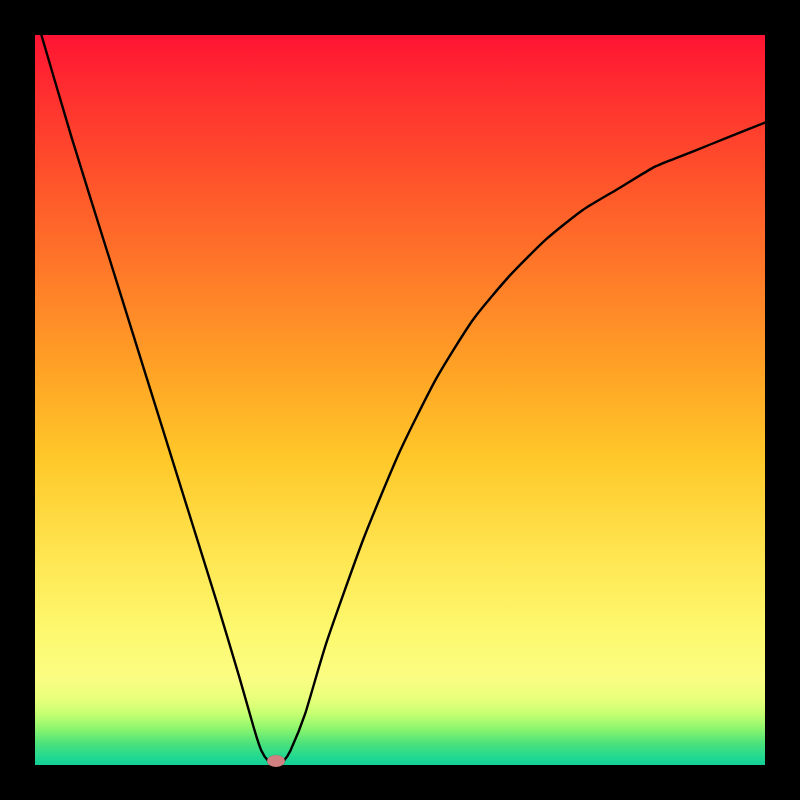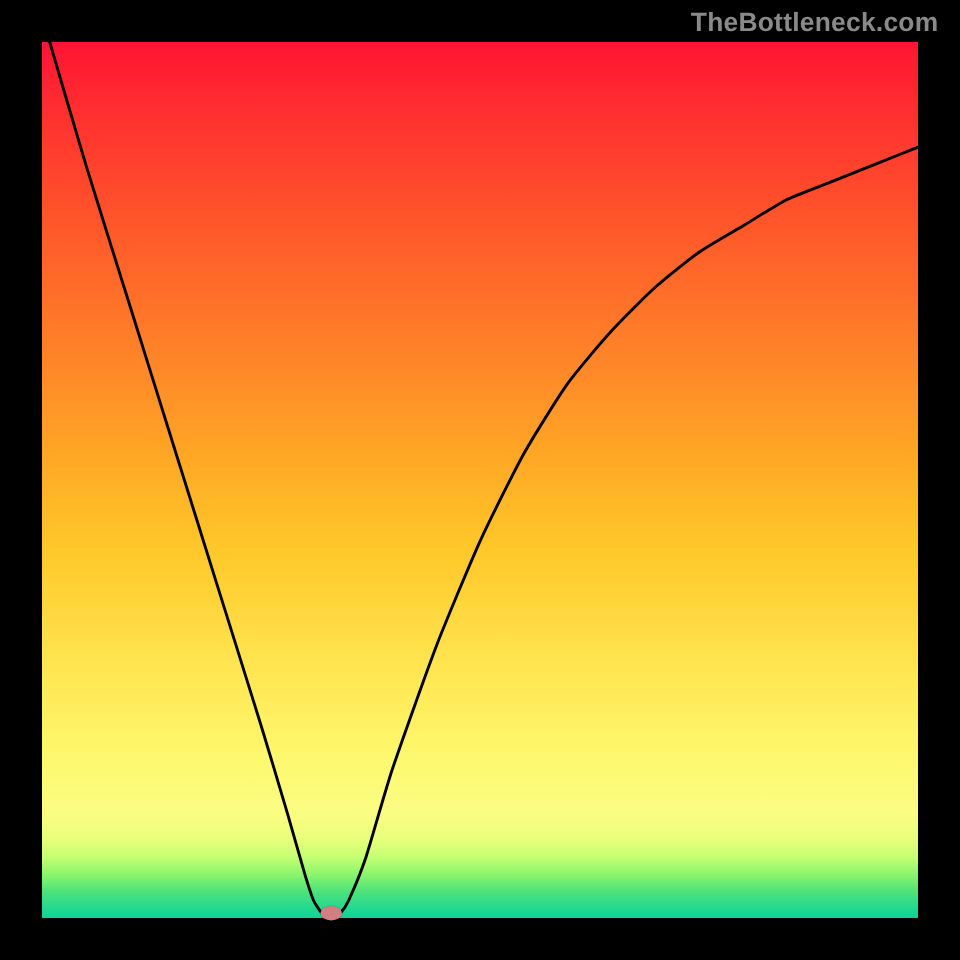--- a/index.html
+++ b/index.html
@@ -66,21 +66,20 @@
     border-radius: 50%;
     background: #d08080;
     transform: translate(-50%, -50%);
     box-shadow: 0 0 0 0.5px rgba(0,0,0,0.15);
   }
 </style>
 </head>
 <body>
 
 <div class="frame">
-  <div class="watermark">TheBottleneck.com</div>
 
   <div class="plot-area">
     <svg class="curve" viewBox="0 0 730 730" preserveAspectRatio="none">
       <path id="curve-path" fill="none" stroke="#000000" stroke-width="2.4" stroke-linecap="round" stroke-linejoin="round" d="M 0 -21.899999999999977 C 3.6499999999999995 -9.489999999999975, 29.200000000000003 78.11000000000004, 36.5 102.20000000000005 C 43.8 126.29000000000005, 65.7 195.64000000000007, 73 219.00000000000006 C 80.3 242.36000000000004, 102.2 312.43999999999994, 109.5 335.79999999999995 C 116.8 359.15999999999997, 138.7 429.24, 146 452.6 C 153.3 475.96000000000004, 176.66 550.42, 182.5 569.4 C 188.34 588.38, 200.75 629.99, 204.4 642.4 C 208.05 654.81, 216.81 686.2, 219 693.5 C 221.19 700.8, 224.84 712.115, 226.3 715.4 C 227.76000000000002 718.685, 232.14 724.89, 233.6 726.35 C 235.06 727.8100000000001, 239.44 730, 240.9 730 C 242.36 730, 246.74 727.8100000000001, 248.20000000000002 726.35 C 249.66000000000003 724.89, 253.30999999999997 720.145, 255.49999999999997 715.4 C 257.69 710.655, 266.45000000000005 689.85, 270.1 678.9 C 273.75 667.9499999999999, 286.16 623.42, 292 605.9 C 297.84 588.38, 321.2 522.68, 328.5 503.7 C 335.8 484.71999999999997, 357.7 432.16, 365 416.1 C 372.3 400.04, 394.20000000000005 356.23999999999995, 401.50000000000006 343.09999999999997 C 408.80000000000007 329.96, 430.7 294.91999999999996, 438 284.7 C 445.3 274.48, 467.2 248.92999999999998, 474.5 240.89999999999998 C 481.8 232.86999999999998, 503.69999999999993 210.96999999999997, 510.99999999999994 204.39999999999998 C 518.3 197.82999999999998, 540.2 180.31000000000006, 547.5 175.20000000000005 C 554.8 170.09000000000003, 576.7 157.67999999999995, 584 153.29999999999995 C 591.3 148.91999999999996, 613.2 135.05000000000007, 620.5 131.4000000000001 C 627.8 127.7500000000001, 649.7 119.72000000000007, 657 116.80000000000007 C 664.3 113.88000000000007, 686.2 105.12000000000005, 693.5 102.20000000000005 C 700.8 99.28000000000004, 726.35 89.06000000000003, 730 87.60000000000002"></path>
     </svg>
     <div class="marker" id="marker" style="left: 240.9px; top: 726.35px; background: rgb(208, 128, 128);"></div>
   </div>
 </div>
 
 </body></html>

